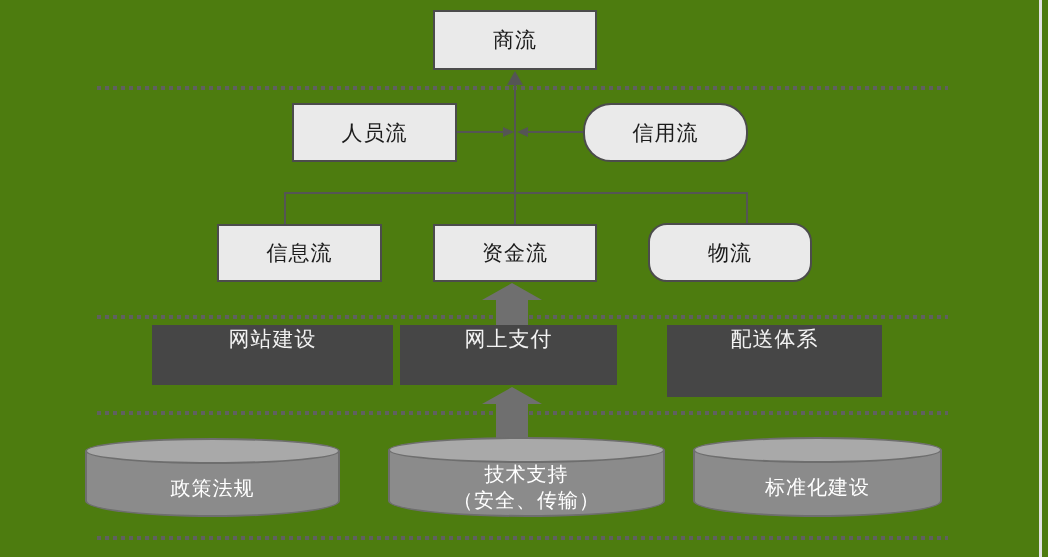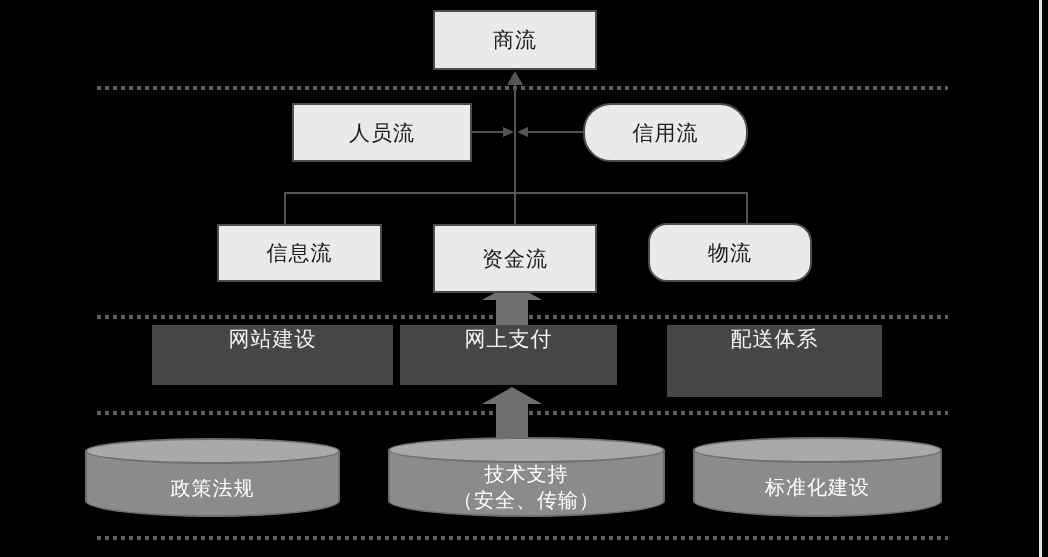--- a/index.html
+++ b/index.html
@@ -1,20 +1,20 @@
 <!DOCTYPE html>
 <html><head>
 <meta charset="utf-8">
 <style>
   html, body { margin: 0; padding: 0; background: #ffffff; }
   .stage {
     position: relative;
     width: 1048px;
     height: 557px;
-    background: #000000;
+    background: #4d7c0f;
     overflow: hidden;
     font-family: "Liberation Serif", "DejaVu Serif", serif;
   }
   .abs { position: absolute; box-sizing: border-box; }
 
   
   .box-light {
     background: #eaeaea;
     border: 2px solid #4c4c4c;
     display: flex;
@@ -140,31 +140,31 @@
   </div>
   <div class="abs block-arrow" style="left:482px; top:387px; height:52px;">
     <div class="ba-head"></div>
     <div class="ba-shaft"></div>
   </div>
 
   <div class="abs box-light" style="left:433px; top:10px; width:164px; height:60px;">
     <span>商流</span>
   </div>
 
-  <div class="abs box-light" style="left:292px; top:103px; width:180px; height:59px;">
+  <div class="abs box-light" style="left:292px; top:103px; width:165px; height:59px;">
     <span>人员流</span>
   </div>
   <div class="abs box-light" style="left:583px; top:103px; width:165px; height:59px;border-radius:28px;">
     <span>信用流</span>
   </div>
 
   <div class="abs box-light" style="left:217px; top:224px; width:165px; height:58px;align-items:center;">
     <span>信息流</span>
   </div>
-  <div class="abs box-light" style="left:433px; top:224px; width:164px; height:69px;">
+  <div class="abs box-light" style="left:433px; top:224px; width:164px; height:58px;">
     <span>资金流</span>
   </div>
   <div class="abs box-light" style="left:648px; top:223px; width:164px; height:59px;border-radius:19px;">
     <span>物流</span>
   </div>
 
   <div class="abs box-dark" style="left:152px; top:325px; width:241px; height:60px;">
     <span>网站建设</span>
   </div>
   <div class="abs box-dark" style="left:400px; top:325px; width:217px; height:60px;">

